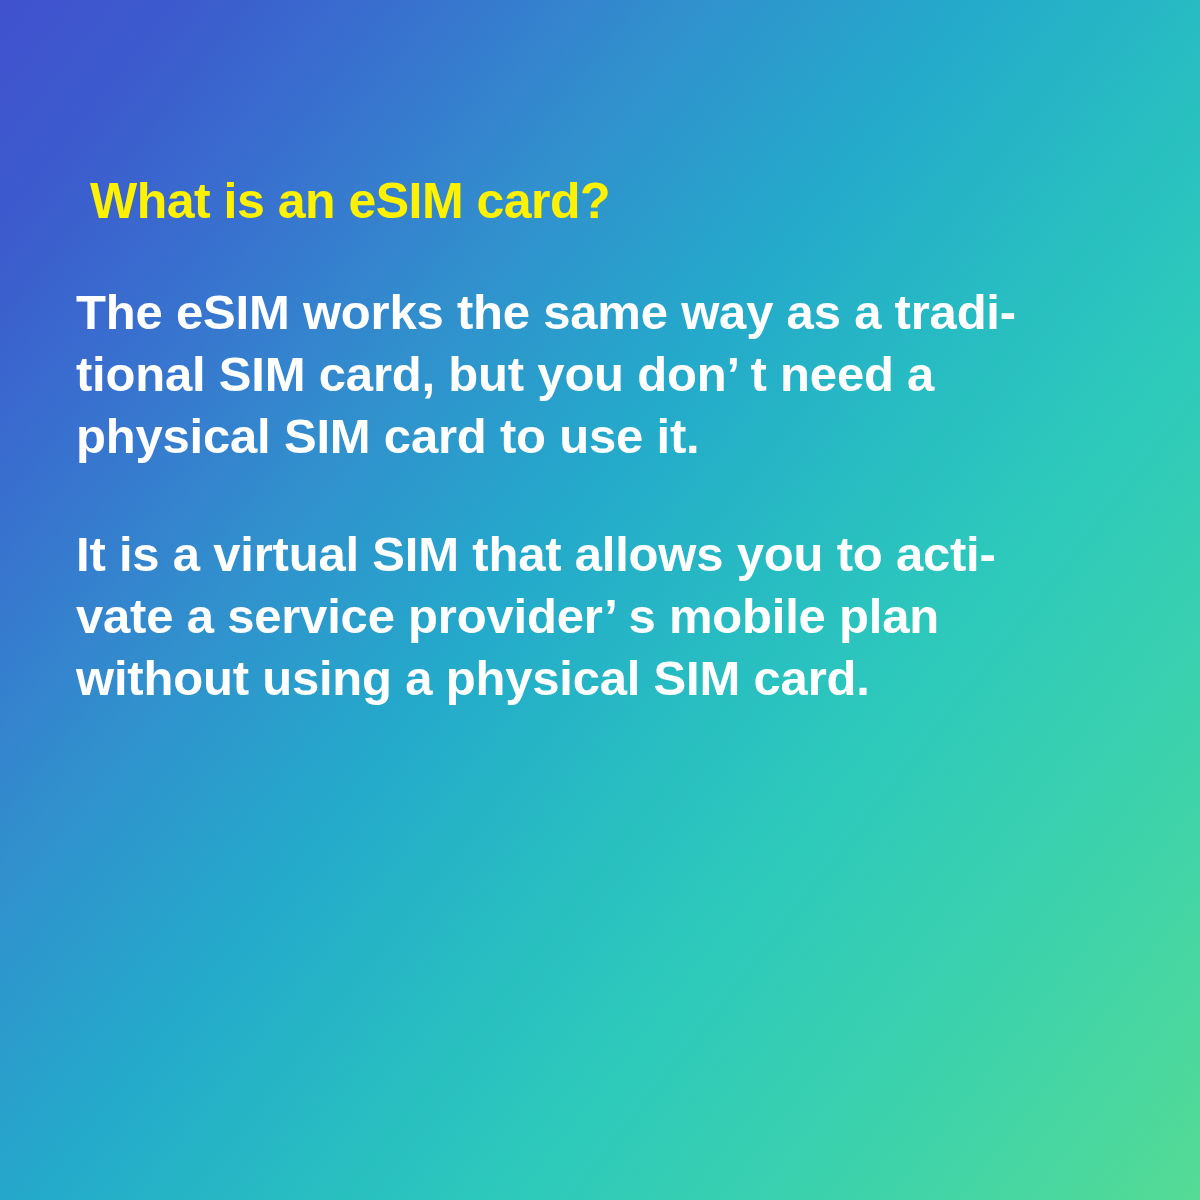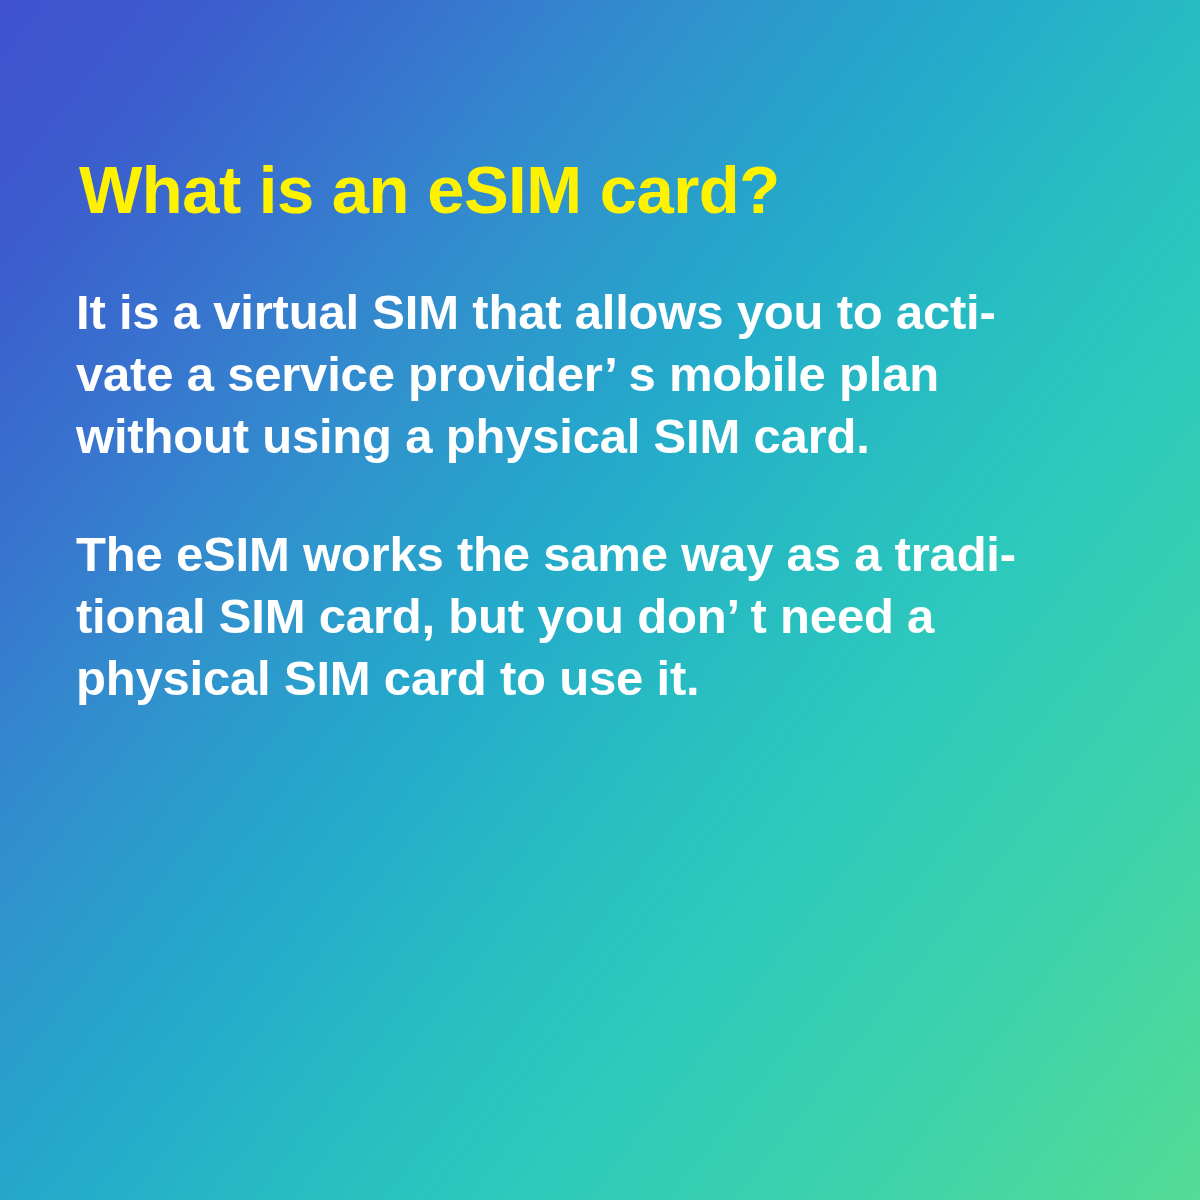--- a/index.html
+++ b/index.html
@@ -37,27 +37,27 @@
   }
 
   #content {
     position: absolute;
     left: 76px;
     top: 0;
     width: 1010px;
   }
 
   .title {
-    margin: 3px;
+    margin: 14px;
     padding: 0;
     position: absolute;
     left: 0;
     top: 146px;
     color: #fff200;
-    font-size: 67px;
+    font-size: 50px;
     line-height: 82px;
     font-weight: bold;
     letter-spacing: -0.5px;
     white-space: nowrap;
     font-stretch: condensed;
   }
 
   .body-block {
     position: absolute;
     left: 0;
@@ -89,27 +89,27 @@
 <body>
 
 <div id="poster">
   <div id="content">
 
     <h1 class="title">What is an eSIM card?</h1>
 
     <div class="body-block">
 
       <p class="para">
+        <span class="ln">The eSIM works the same way as a tradi-</span>
+        <span class="ln">tional SIM card, but you don’ t need a</span>
+        <span class="ln">physical SIM card to use it.</span>
+      </p>
+
+      <p class="para">
         <span class="ln">It is a virtual SIM that allows you to acti-</span>
         <span class="ln">vate a service provider’ s mobile plan</span>
         <span class="ln">without using a physical SIM card.</span>
-      </p>
-
-      <p class="para">
-        <span class="ln">The eSIM works the same way as a tradi-</span>
-        <span class="ln">tional SIM card, but you don’ t need a</span>
-        <span class="ln">physical SIM card to use it.</span>
       </p>
 
 
     </div>
   </div>
 </div>
 
 </body></html>

